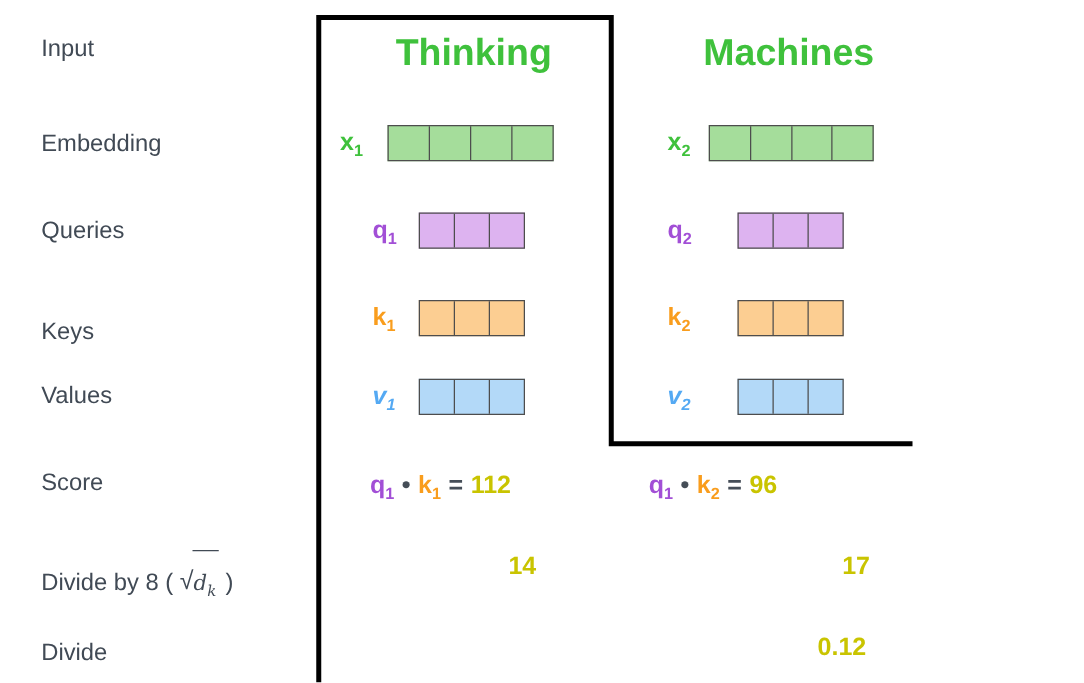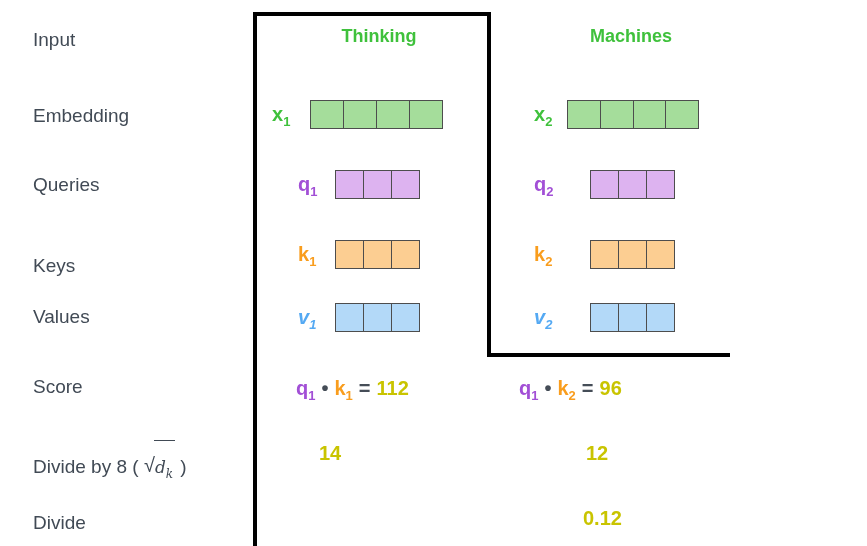--- a/index.html
+++ b/index.html
@@ -7,21 +7,21 @@
     position:relative;width:730px;height:546px;background:#ffffff;
     font-family:"Liberation Sans",sans-serif;overflow:hidden;
   }
   .outline-svg{position:absolute;left:0;top:0;pointer-events:none;}
   .row-label{
     position:absolute;left:33px;font-size:19px;color:var(--label-gray);
     white-space:nowrap;
   }
   .hdr{
     position:absolute;top:26px;width:150px;text-align:center;
-    font-size:18px;font-weight:bold;color:var(--green);white-space:nowrap;
+    font-size:30px;font-weight:bold;color:var(--green);white-space:nowrap;
   }
   .vec-label{
     position:absolute;height:29px;line-height:29px;
     font-size:20px;font-weight:bold;white-space:nowrap;
   }
   .vec-label sub, .score-line sub{font-size:13px;font-weight:bold;}
   .vector{
     position:absolute;display:flex;height:29px;box-sizing:border-box;
     border:1.6px solid var(--cell-border);
   }
@@ -36,21 +36,21 @@
   .c-orange{color:var(--orange);}
   .c-blue{color:var(--blue);font-style:italic;}
   .c-yellow{color:var(--yellow);}
   .c-dark{color:var(--dark);}
   .score-line{
     position:absolute;top:377px;width:170px;text-align:left;
     font-size:20px;font-weight:bold;white-space:nowrap;
   }
   .score-line > span{margin:0 3px;}
   .num{
-    position:absolute;width:110px;text-align:left;
+    position:absolute;width:110px;text-align:right;
     font-size:20px;font-weight:bold;color:var(--yellow);white-space:nowrap;
   }
   .sqrt-wrap{white-space:nowrap;}
   .sqrt-sign{display:inline-block;font-size:20px;transform:translateY(-1px);}
   .sqrt-bar{
     display:inline-block;border-top:1.6px solid var(--label-gray);
     padding:16px 2px 0 1px;line-height:1.1;margin-left:-1px;
   }
   .math-serif{font-family:"DejaVu Serif",serif;font-style:italic;font-size:17px;}
   .sqrt-bar sub{font-family:"DejaVu Serif",serif;font-style:italic;font-size:12px;}
@@ -156,16 +156,16 @@
   </div>
   <div class="vector fill-blue" style="left:590px;top:303px;width:85px">
       <div class="cell"></div>
       <div class="cell"></div>
       <div class="cell"></div>
     </div>
 
   <div class="score-line" style="left:516px">
     <span class="c-purple"><span>q</span><sub>1</sub></span><span class="c-dark">•</span><span class="c-orange"><span>k</span><sub>2</sub></span><span class="c-dark">=</span><span class="c-yellow">96</span>
   </div>
-  <div class="num" style="left:586px;top:442px">12</div>
+  <div class="num" style="left:586px;top:442px">17</div>
   <div class="num" style="left:583px;top:507px">0.12</div>
 
 </div>
 
 </body></html>

